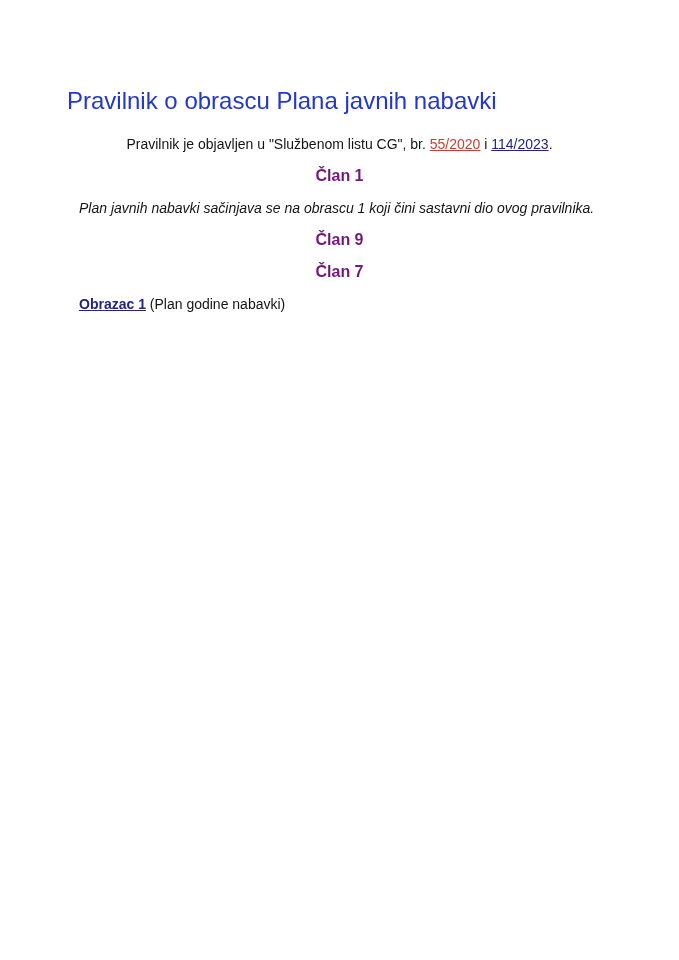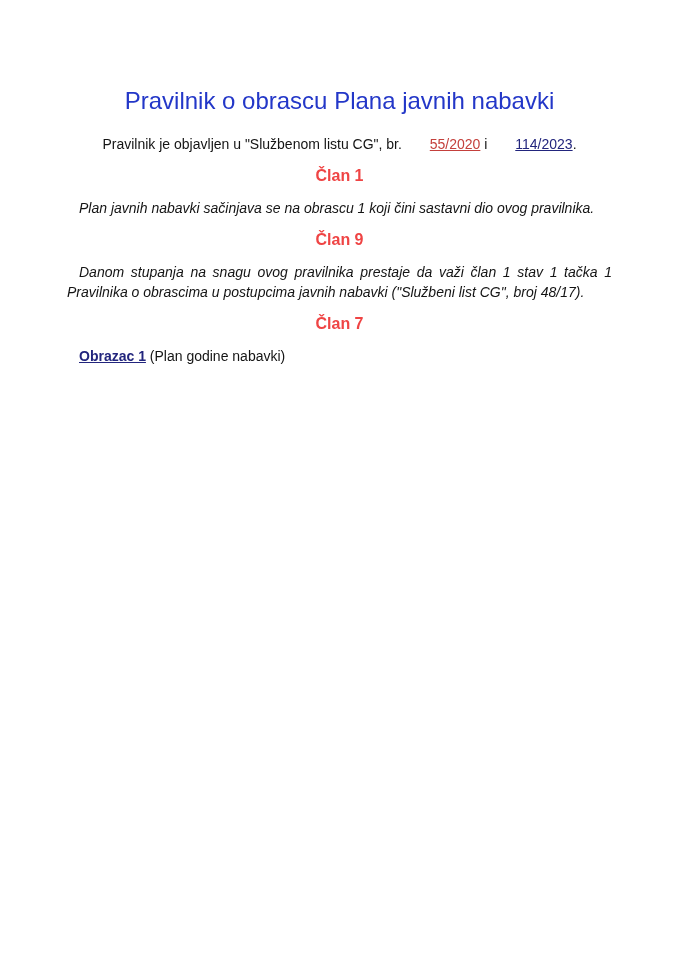--- a/index.html
+++ b/index.html
@@ -19,46 +19,46 @@
   .page{
     width:679px;
     height:960px;
     padding:86px 67px 0 67px;
     background:var(--bg);
   }
   .doc-title{
     font-size:24px;
     font-weight:400;
     line-height:29px;
-    text-align:center;
+    text-align:left;
     color:var(--title-blue);
     margin:0 0 19px 0;
     letter-spacing:0;
   }
   .pub-line{
     font-size:14px;
     line-height:20px;
     text-align:center;
     margin:0 0 12px 0;
   }
-  .pub-line a{cursor:pointer;margin-left:24px;}
+  .pub-line a{cursor:pointer;}
   .link-red{
     color:var(--link-red);
     text-decoration:underline;
   }
   .link-navy{
     color:var(--link-navy);
     text-decoration:underline;
   }
   .clan-heading{
     font-size:16px;
     font-weight:700;
     line-height:20px;
     text-align:center;
-    color:#ef4444;
+    color:#701a75;
     margin:12px 0;
   }
   .para{
     font-size:14px;
     line-height:20px;
     text-align:justify;
     text-indent:12px;
     margin:0 0 12px 0;
     font-style:italic;
   }
@@ -84,21 +84,20 @@
 
   <p class="pub-line"><span>Pravilnik je objavljen u "Službenom listu CG", br. </span><a class="link-red">55/2020</a><span> i </span><a class="link-navy">114/2023</a><span>.</span></p>
 
   <section>
     <h2 class="clan-heading">Član 1</h2>
     <p class="para">Plan javnih nabavki sačinjava se na obrascu 1 koji čini sastavni dio ovog pravilnika.</p>
   </section>
 
   <section>
     <h2 class="clan-heading">Član 9</h2>
-    <p class="para">Danom stupanja na snagu ovog pravilnika prestaje da važi član 1 stav 1 tačka 1 Pravilnika o obrascima u postupcima javnih nabavki ("Službeni list CG", broj 48/17).</p>
   </section>
 
   <section>
     <h2 class="clan-heading">Član 7</h2>
   </section>
 
   <p class="attachment-line"><a class="attachment-link">Obrazac 1</a><span> (Plan godine nabavki)</span></p>
 
 </div>
 

